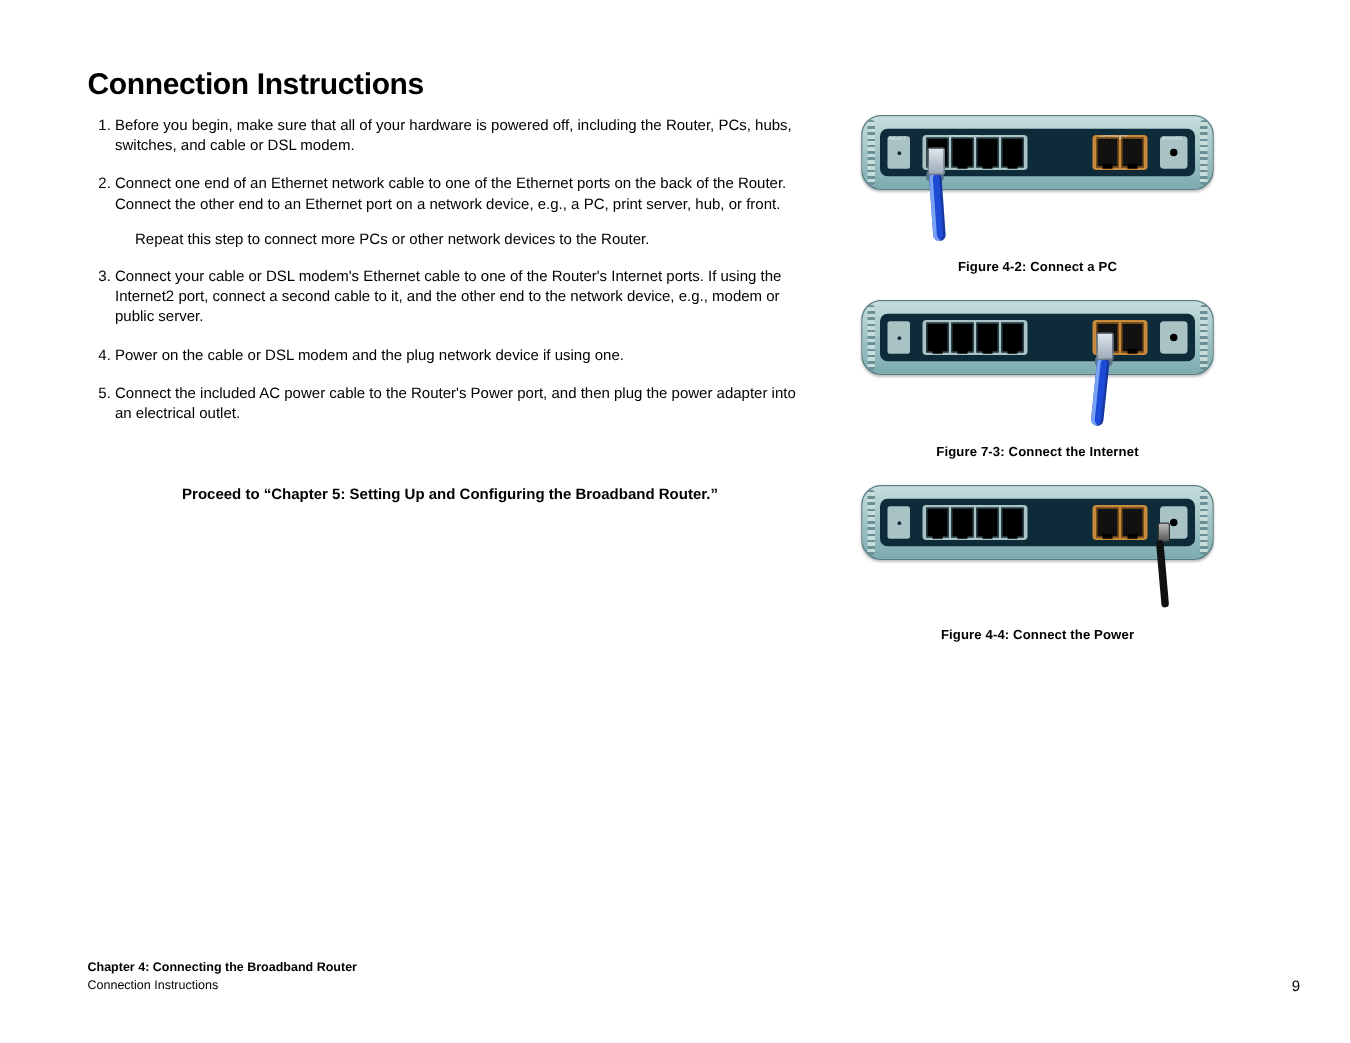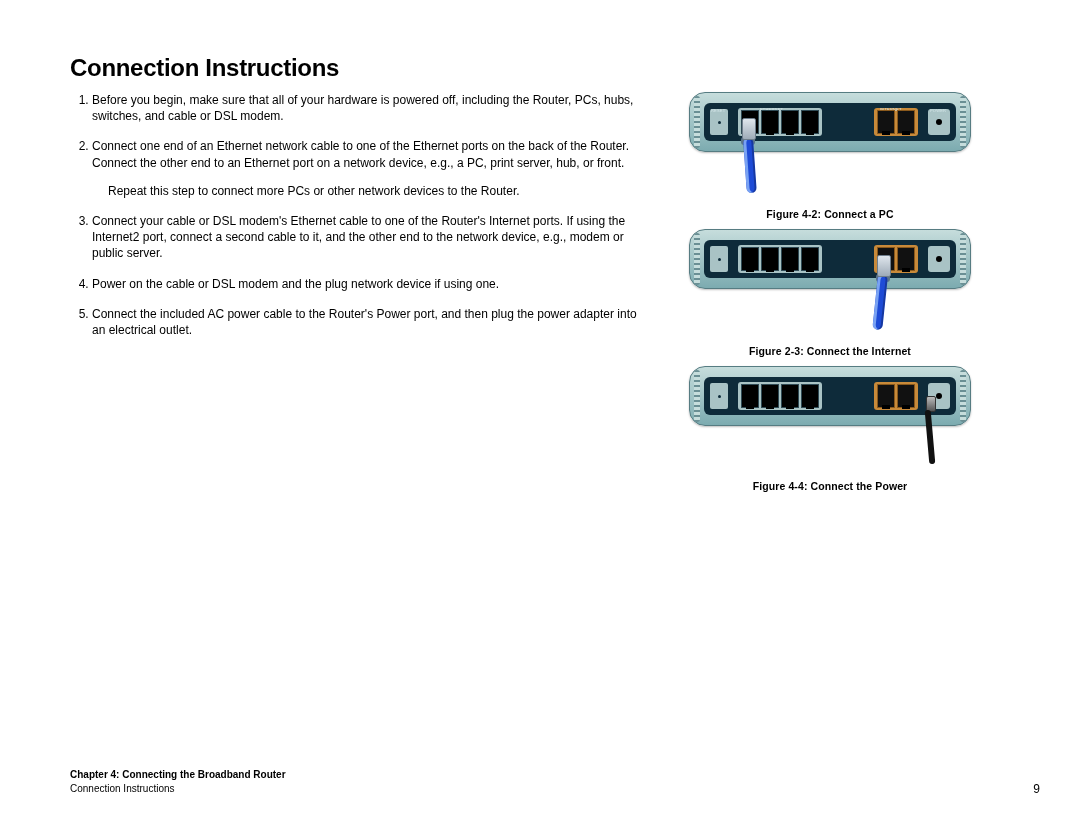--- a/index.html
+++ b/index.html
@@ -33,21 +33,21 @@
   .content-row {
     display: flex;
     flex-direction: row;
     gap: 30px;
   }
   .left-col { width: 580px; }
   .right-col {
     width: 300px;
     display: flex;
     flex-direction: column;
-    gap: 9px;
+    gap: 20px;
     padding-top: 0;
   }
 
   ol.steps {
     list-style: decimal;
     margin: 0; padding: 0 0 0 22px;
     font-size: 12px;
     line-height: 1.35;
   }
   ol.steps > li { margin-bottom: 14px; }
@@ -185,20 +185,21 @@
           <span>Connect your cable or DSL modem's Ethernet cable to one of the Router's Internet ports. If using the Internet2 port, connect a second cable to it, and the other end to the network device, e.g., modem or public server.</span>
         </li>
         <li>
           <span>Power on the cable or DSL modem and the plug network device if using one.</span>
         </li>
         <li>
           <span>Connect the included AC power cable to the Router's Power port, and then plug the power adapter into an electrical outlet.</span>
         </li>
       </ol>
 
+      <div class="proceed">Proceed to “Chapter 5: Setting Up and Configuring the Broadband Router.”</div>
     </div>
 
     <div class="right-col">
 
       <div class="figure-block">
         <div class="cable-wrap">
           <div class="router">
             <div class="pstrip">
               <div class="reset-pad">
                 <span class="sec-label" style="left:1px">RESET</span>
@@ -252,21 +253,21 @@
               <div class="power-pad" style="margin-left:6px">
                   <div class="jack"></div>
                 </div>
             </div>
           </div>
           <div class="plug" style="left:197px; top:26px"></div>
           <div class="collar" style="left:196px; top:45px"></div>
           <div class="cable hl" style="left:198px; top:46px; height:55px; transform:rotate(6deg)"></div>
         </div>
         <div style="height:46px"></div>
-        <div class="figure-caption">Figure 2-3: Connect the Internet</div>
+        <div class="figure-caption">Figure 7-3: Connect the Internet</div>
       </div>
 
       <div class="figure-block">
         <div class="cable-wrap">
           <div class="router">
             <div class="pstrip">
               <div class="reset-pad">
                   <div class="dot"></div>
                 </div>
               <div class="eth-block" style="margin-left:6px">

